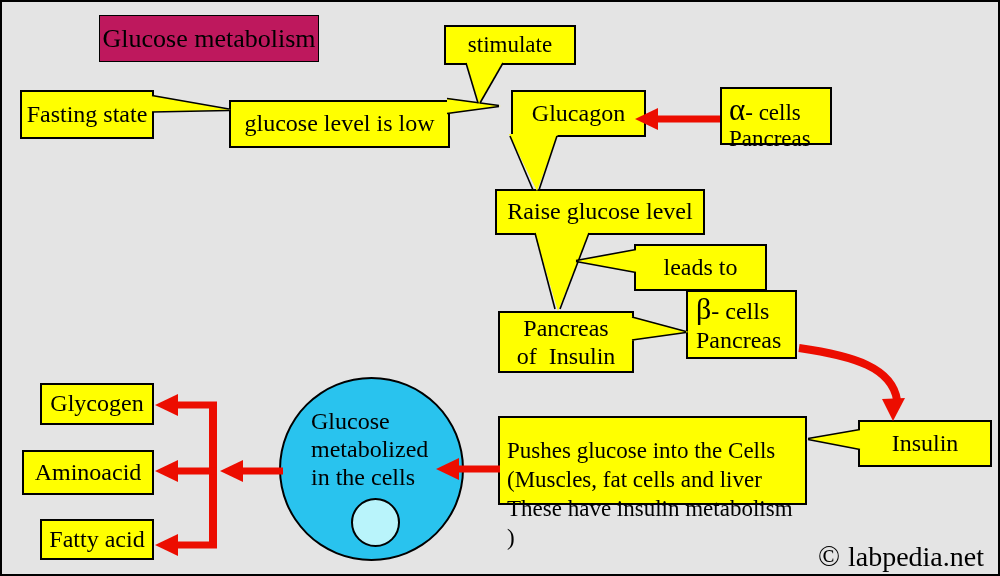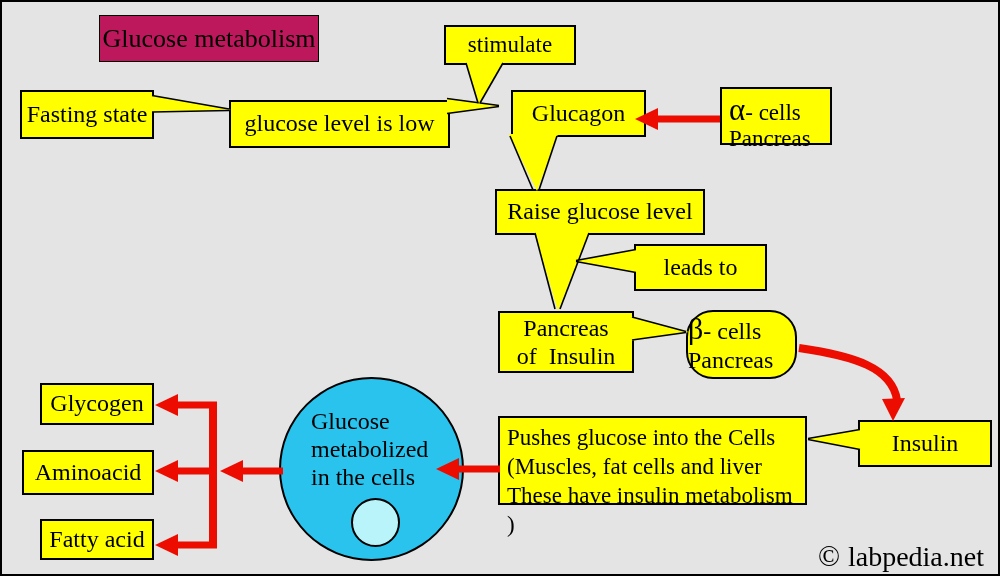--- a/index.html
+++ b/index.html
@@ -118,32 +118,32 @@
     <span>leads to</span>
   </div>
 
   <div class="ybox" style="left:496px;top:309px;width:136px;height:62px;">
     <div class="col" style="line-height:28px;">
       <span>Pancreas</span>
       <span class="pre">of  Insulin</span>
     </div>
   </div>
 
-  <div class="ybox left" style="left:684px;top:308px;width:111px;height:69px;border-radius:27px;">
+  <div class="ybox left" style="left:684px;top:288px;width:111px;height:69px;padding-left:8px;">
     <div class="col start">
       <span style="line-height:30px;"><span class="greek" style="font-size:30px;">β</span><span>- cells</span></span>
       <span style="line-height:29px;">Pancreas</span>
     </div>
   </div>
 
   <div class="ybox" style="left:856px;top:418px;width:134px;height:47px;">
     <span>Insulin</span>
   </div>
 
-  <div class="ybox left" style="left:496px;top:414px;width:309px;height:89px;font-size:23px;padding-left:7px;align-items:flex-start;padding-top:5px;">
+  <div class="ybox left" style="left:496px;top:414px;width:309px;height:89px;font-size:23px;padding-left:7px;align-items:flex-start;padding-top:18px;">
     <div class="col start" style="line-height:29px;">
       <span>Pushes glucose into the Cells</span>
       <span>(Muscles, fat cells and liver</span>
       <span>These have insulin metabolism )</span>
     </div>
   </div>
 
   <div class="ybox" style="left:38px;top:381px;width:114px;height:42px;">
     <span>Glycogen</span>
   </div>

